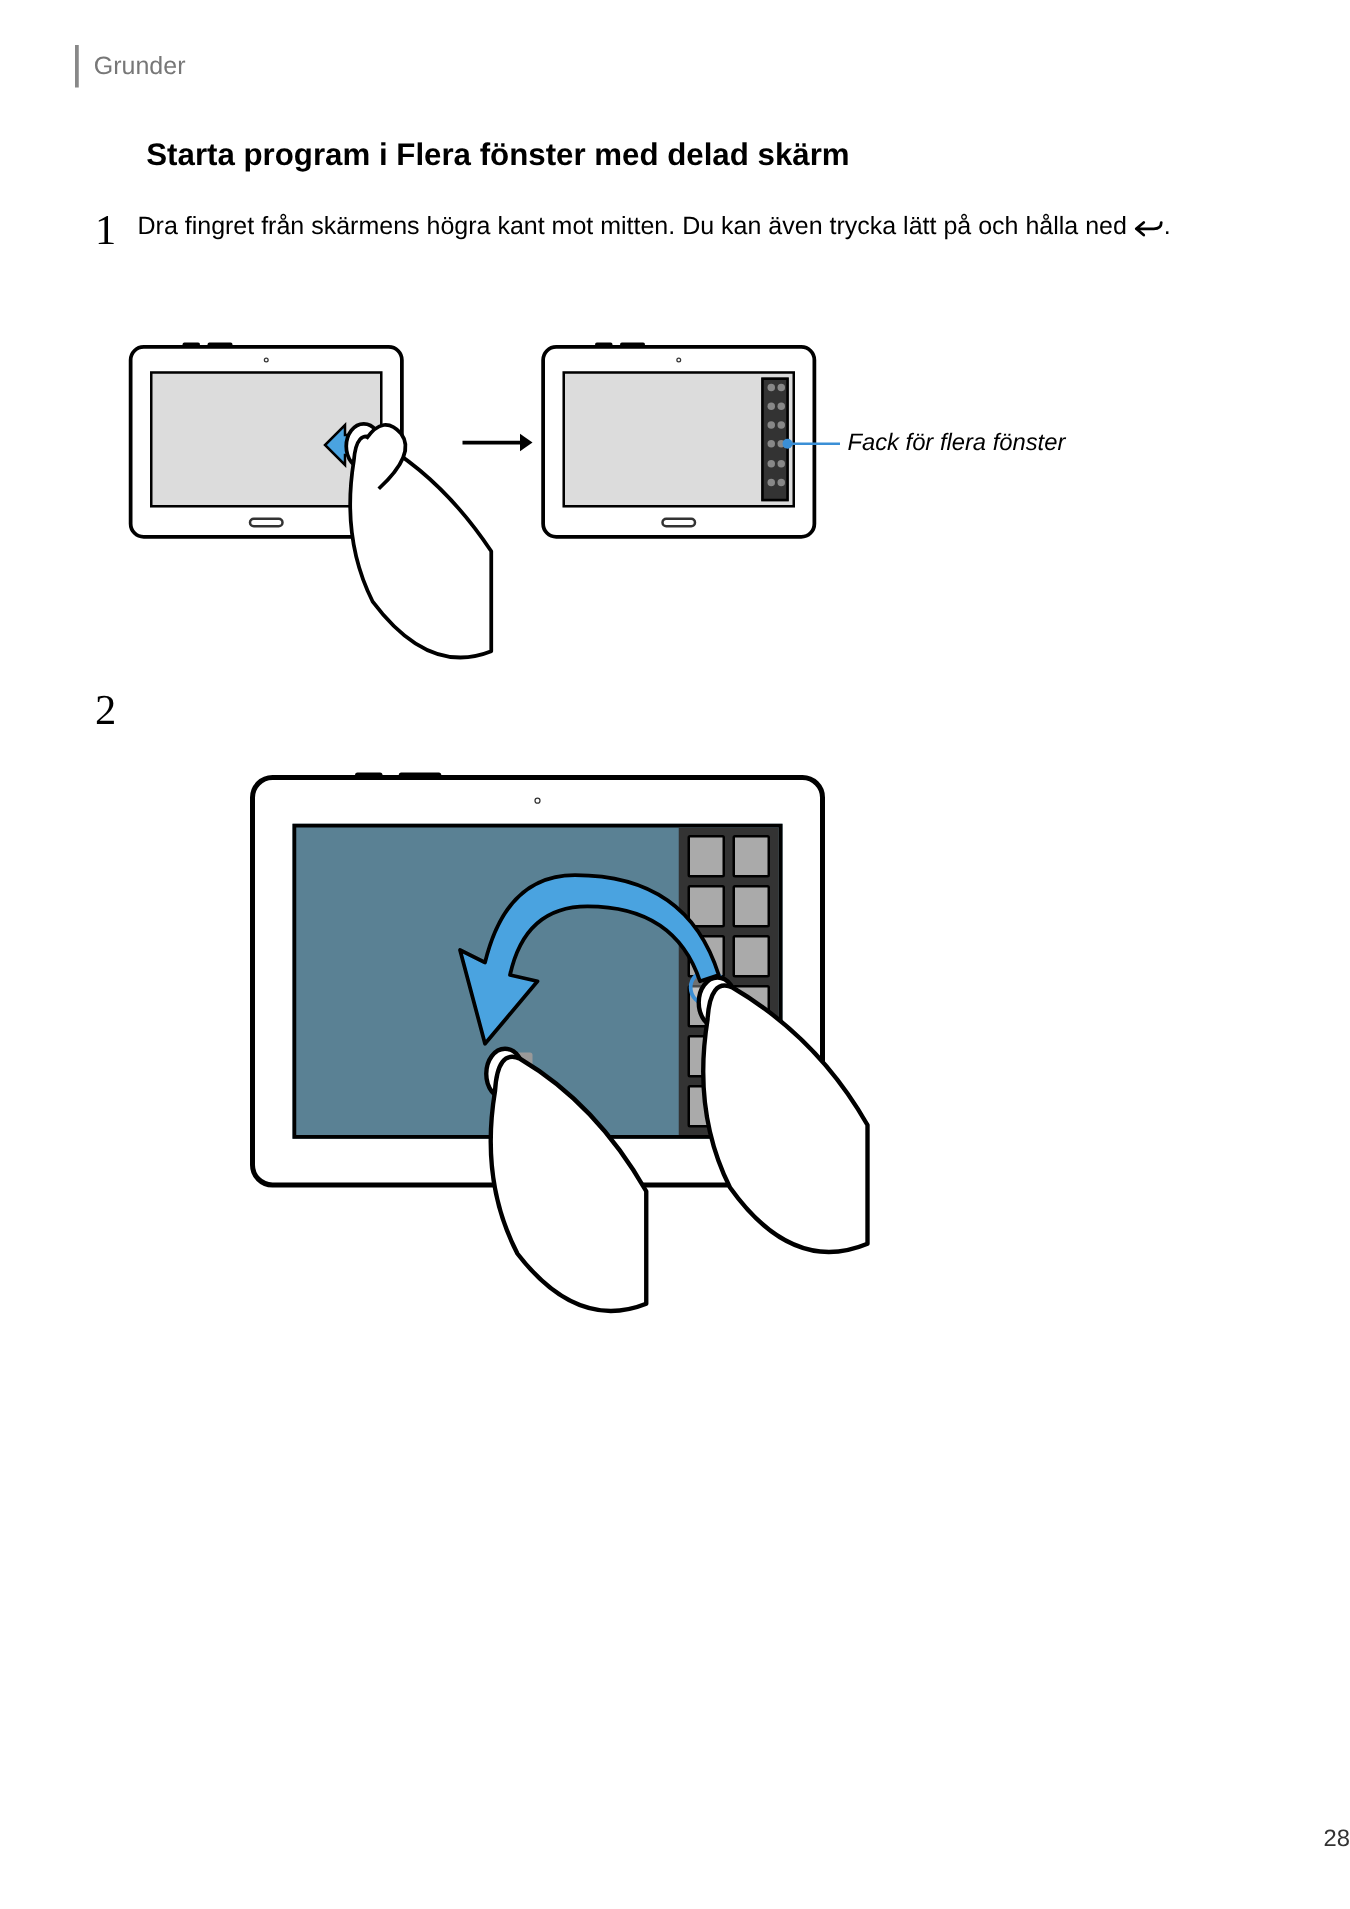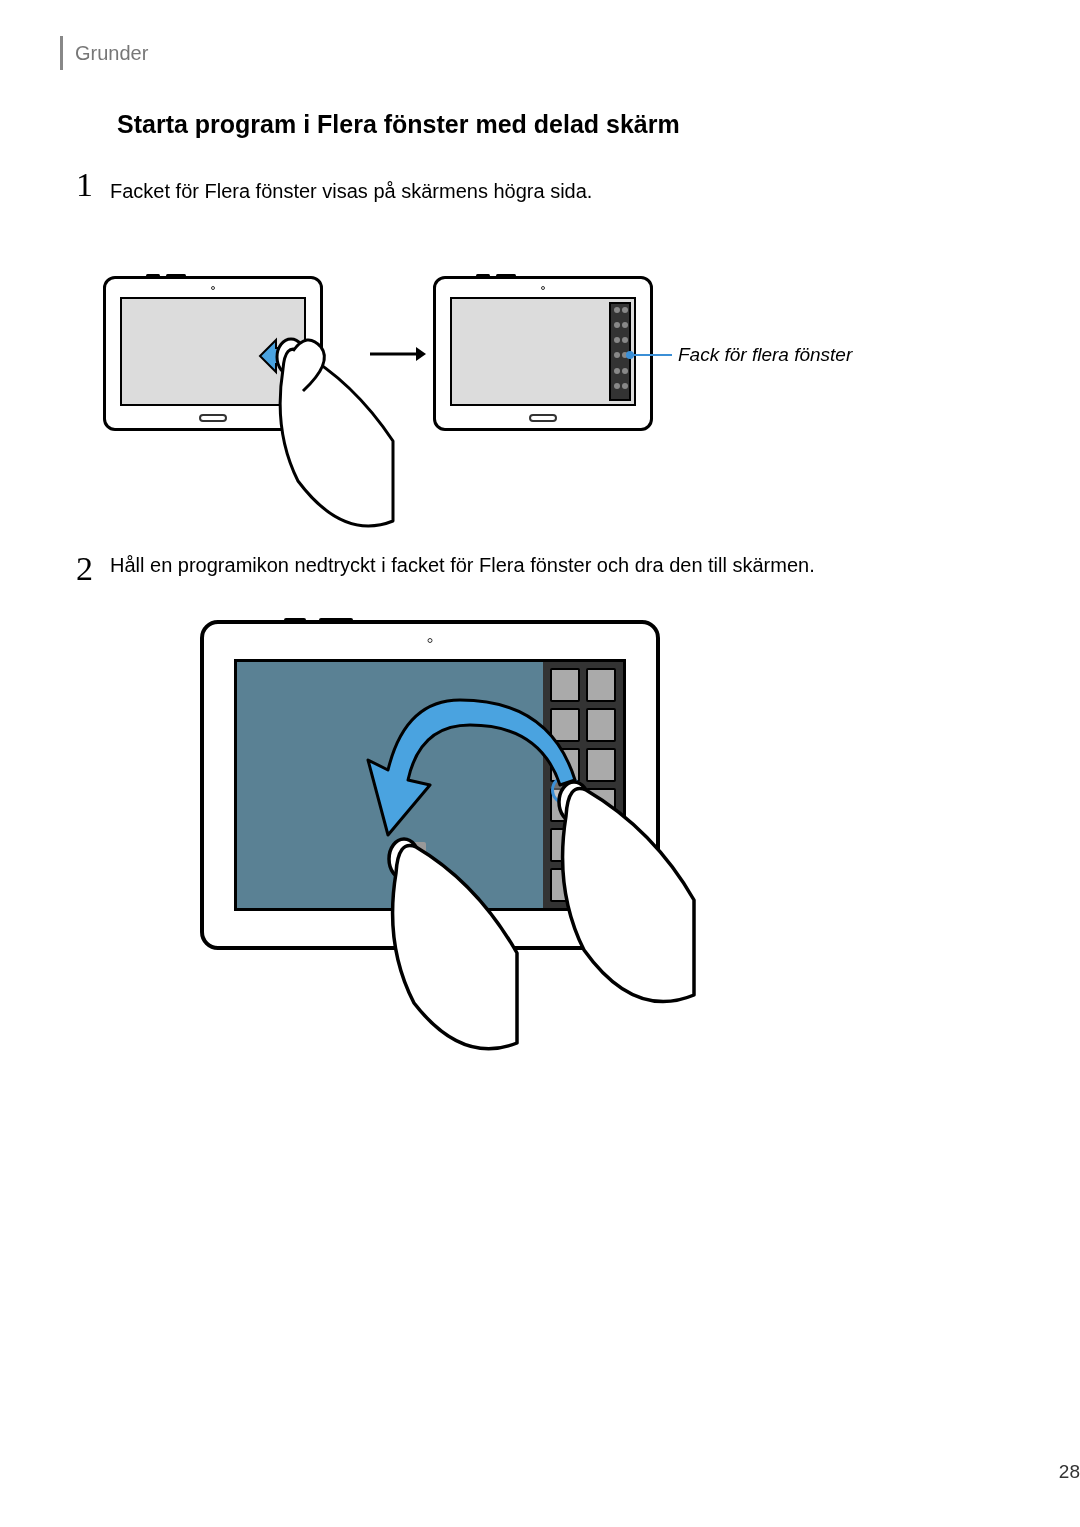--- a/index.html
+++ b/index.html
@@ -233,21 +233,28 @@
 <div class="header">
   <div class="header-bar"></div>
   <div class="header-text">Grunder</div>
 </div>
 
 <h2 class="section-title">Starta program i Flera fönster med delad skärm</h2>
 
 <div class="step step1">
   <div class="step-number">1</div>
   <div class="step-body">
-    <p style="margin-top:10px">Facket för Flera fönster visas på skärmens högra sida.</p>
+    <p>
+      <span>Dra fingret från skärmens högra kant mot mitten. Du kan även trycka lätt på och hålla ned </span>
+      <span class="inline-icon">
+        <svg width="24" height="16" viewBox="0 0 24 16">
+          <path d="M8 3 L2 8 L8 13 M2 8 H16 Q22 8 22 3" fill="none" stroke="#000" stroke-width="2.2" stroke-linecap="round" stroke-linejoin="round"></path>
+        </svg>
+      </span><span>.</span>
+    </p>
   </div>
 </div>
 
 <div class="illus1">
 
   <div class="tablet" style="left:0; top:0; width:220px; height:155px;">
     <div class="topbtns" style="left:40px; width:14px;"></div>
     <div class="topbtns" style="left:60px; width:20px;"></div>
     <div class="camdot"></div>
     <div class="screen" style="left:14px; top:18px; right:14px; bottom:22px;"></div>
@@ -301,21 +308,20 @@
   </div>
 
   <div class="callout-dot" style="left:523px; top:75px;"></div>
   <div class="callout-line" style="left:527px; top:78px; width:42px;"></div>
   <div class="callout-text" style="left:575px; top:68px;">Fack för flera fönster</div>
 </div>
 
 <div class="step step2">
   <div class="step-number">2</div>
   <div class="step-body">
-    <p>Håll en programikon nedtryckt i facket för Flera fönster och dra den till skärmen.</p>
   </div>
 </div>
 
 <div class="illus2">
   <div class="tablet2">
     <div class="topbtns" style="left:80px; width:22px;"></div>
     <div class="topbtns" style="left:115px; width:34px;"></div>
     <div class="camdot"></div>
     <div class="screen">
       <div class="bigtray">

